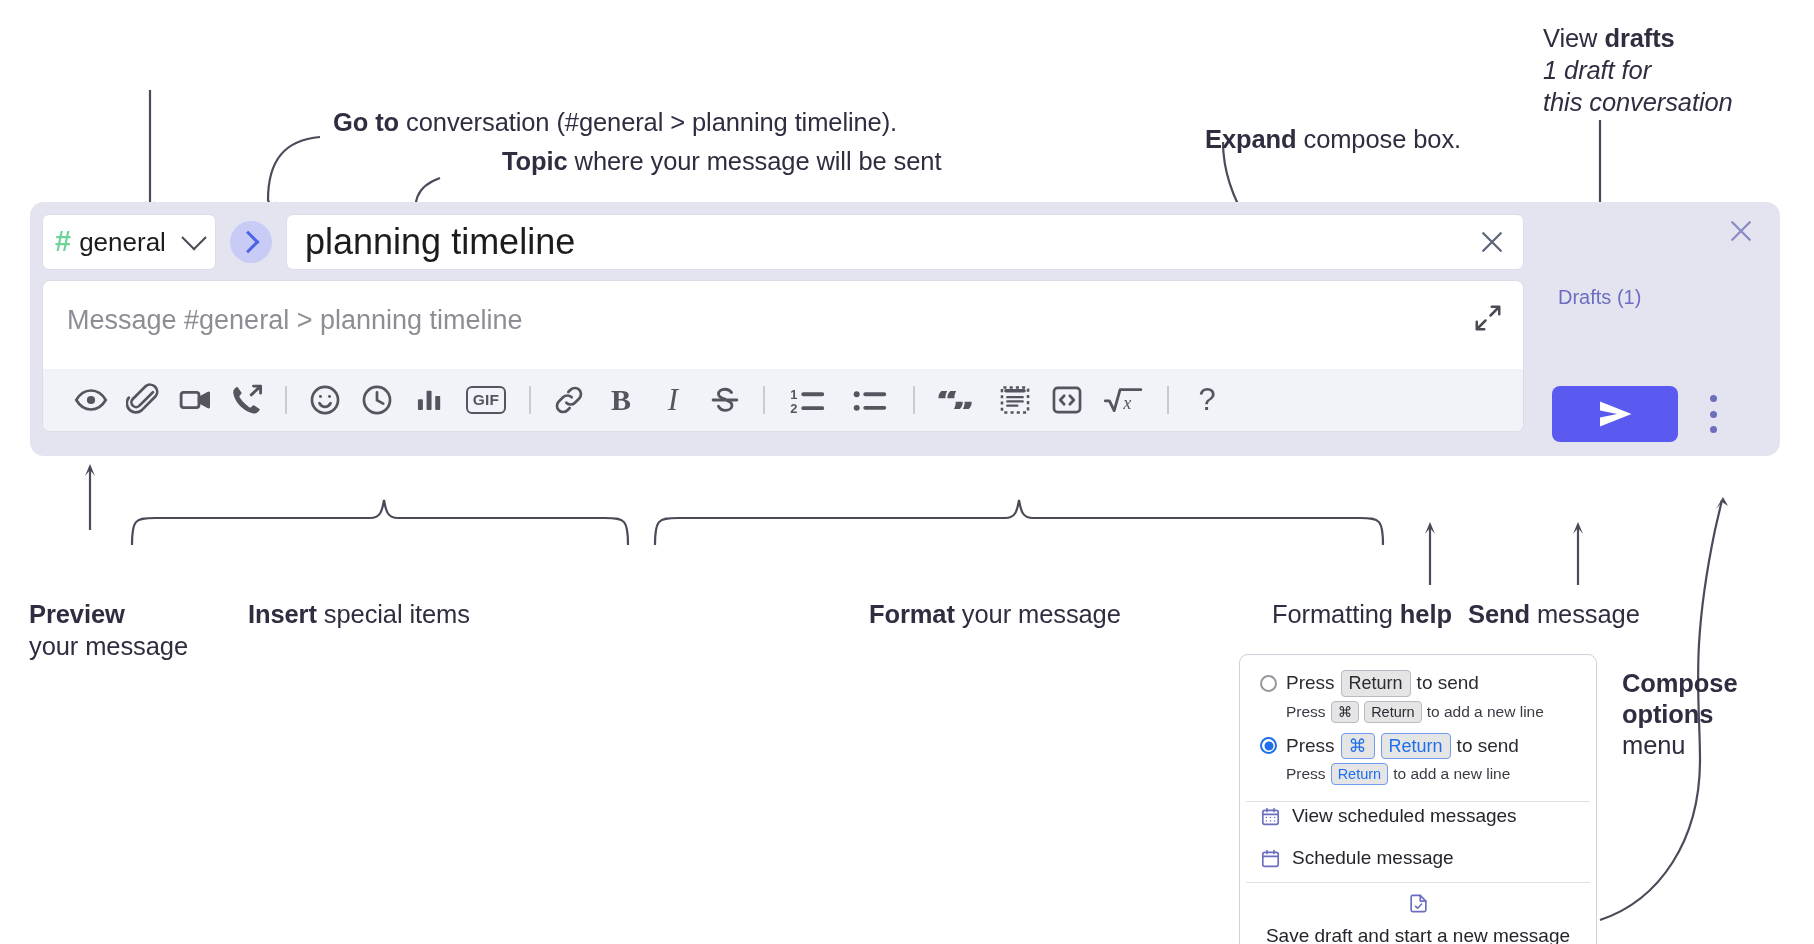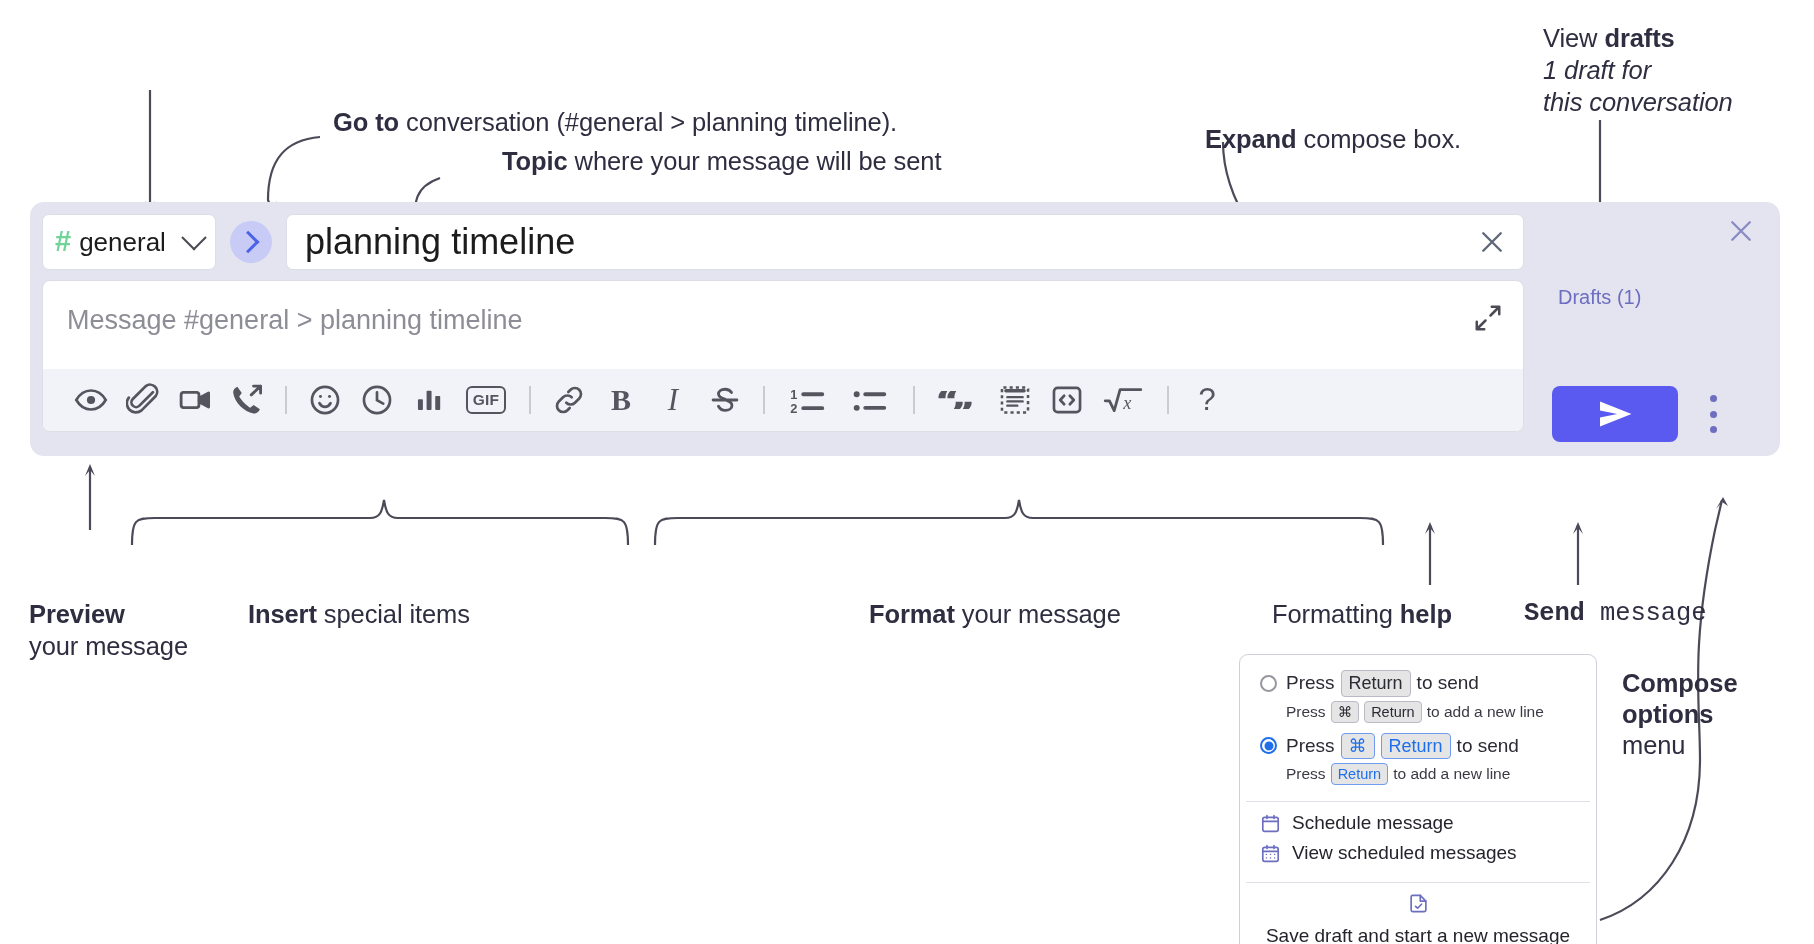--- a/index.html
+++ b/index.html
@@ -298,21 +298,21 @@
   </div>
 
   <div class="anno" style="left:869px;top:598px;">
     <b>Format</b><span> your message</span>
   </div>
 
   <div class="anno" style="left:1272px;top:598px;">
     <span>Formatting </span><b>help</b>
   </div>
 
-  <div class="anno" style="left:1524px;top:598px;font-family:Liberation Mono, monospace;">
+  <div class="anno" style="left:1468px;top:598px;">
     <b>Send</b><span> message</span>
   </div>
 
   <div class="anno" style="left:1622px;top:668px;line-height:1.22;">
     <b>Compose</b><br>
     <b>options</b><br>
     <span>menu</span>
   </div>
 
   <div class="panel">
@@ -551,46 +551,46 @@
       </div>
       <div class="opt-sub">
         <span>Press</span>
         <span class="key sm blue">Return</span>
         <span>to add a new line</span>
       </div>
     </div>
 
     <div class="menu-div"></div>
 
-    <div class="menu-item" style="padding-top:10px;padding-bottom:5px;">
-      <span class="mi-icon">
-        <svg width="21" height="21" viewBox="0 0 24 24" fill="none" stroke="#6d6ec0" stroke-width="1.9" stroke-linecap="round">
-          <rect x="3.2" y="5" width="17.6" height="16" rx="2.2"></rect>
-          <path d="M3.2 9.6 L20.8 9.6"></path>
-          <path d="M8 3 L8 6.4 M16 3 L16 6.4"></path>
-        </svg>
-      </span>
-      <span>Schedule message</span>
-    </div>
-
     <div class="menu-item" style="padding-top:3px;padding-bottom:10px;">
       <span class="mi-icon">
         <svg width="21" height="21" viewBox="0 0 24 24" fill="none" stroke="#6d6ec0" stroke-width="1.9" stroke-linecap="round">
           <rect x="3.2" y="5" width="17.6" height="16" rx="2.2"></rect>
           <path d="M3.2 9.6 L20.8 9.6"></path>
           <path d="M8 3 L8 6.4 M16 3 L16 6.4"></path>
           <g stroke-width="1.6">
             <path d="M7.2 13 L7.4 13 M11.9 13 L12.1 13 M16.6 13 L16.8 13"></path>
             <path d="M7.2 17 L7.4 17 M11.9 17 L12.1 17 M16.6 17 L16.8 17"></path>
           </g>
         </svg>
       </span>
       <span>View scheduled messages</span>
     </div>
 
+    <div class="menu-item" style="padding-top:10px;padding-bottom:5px;">
+      <span class="mi-icon">
+        <svg width="21" height="21" viewBox="0 0 24 24" fill="none" stroke="#6d6ec0" stroke-width="1.9" stroke-linecap="round">
+          <rect x="3.2" y="5" width="17.6" height="16" rx="2.2"></rect>
+          <path d="M3.2 9.6 L20.8 9.6"></path>
+          <path d="M8 3 L8 6.4 M16 3 L16 6.4"></path>
+        </svg>
+      </span>
+      <span>Schedule message</span>
+    </div>
+
     <div class="menu-div"></div>
 
     <div class="menu-item" style="padding-top:10px;padding-bottom:11px;flex-direction:column;">
       <span class="mi-icon">
         <svg width="21" height="21" viewBox="0 0 24 24" fill="none" stroke="#6d6ec0" stroke-width="1.9" stroke-linecap="round" stroke-linejoin="round">
           <path d="M14 2.8 L5.4 2.8 a1.8 1.8 0 0 0-1.8 1.8 L3.6 19.4 a1.8 1.8 0 0 0 1.8 1.8 L18.6 21.2 a1.8 1.8 0 0 0 1.8-1.8 L20.4 9.2 Z"></path>
           <path d="M14 2.8 L14 9.2 L20.4 9.2"></path>
           <path d="M8.6 15.2 L11 17.4 L15.4 12.8"></path>
         </svg>
       </span>

